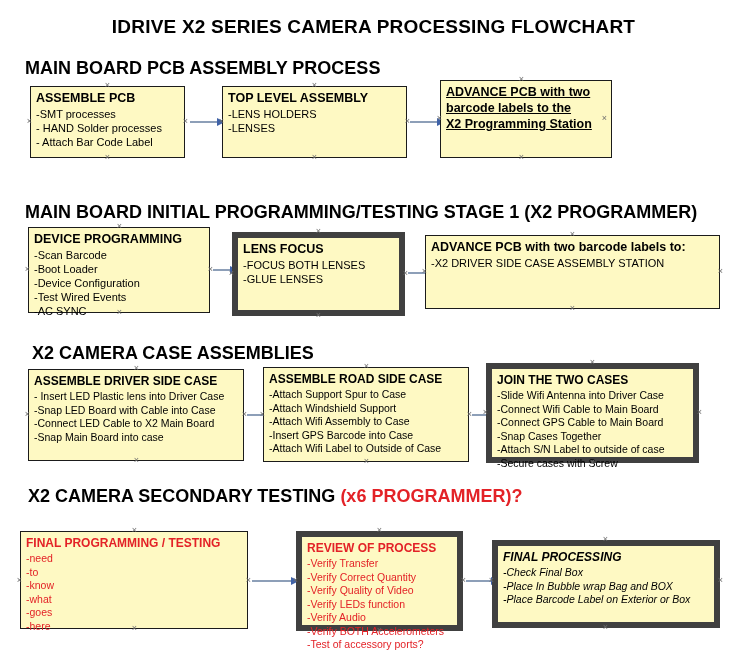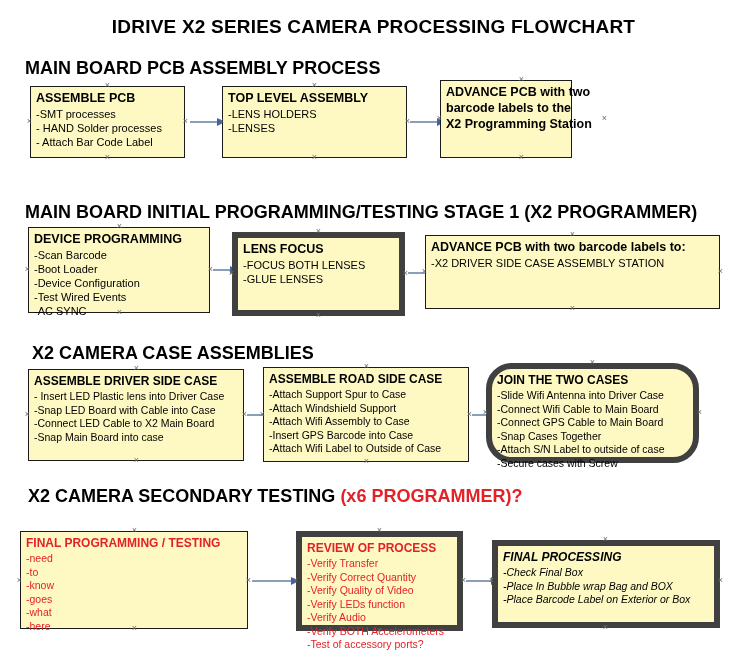--- a/index.html
+++ b/index.html
@@ -129,21 +129,21 @@
   <div class="item">-LENS HOLDERS</div>
   <div class="item">-LENSES</div>
 </div>
 <div class="handle" style="left:311px; top:82px;"></div>
 <div class="handle" style="left:311px; top:154px;"></div>
 <div class="handle" style="left:218px; top:118px;"></div>
 <div class="handle" style="left:404px; top:118px;"></div>
 
 <div class="arrow" style="left:410px; top:121px; width:28px;"></div>
 
-<div class="node border-black" style="left:440px; top:80px; width:132px; height:78px;">
+<div class="node border-black" style="left:440px; top:80px; width:172px; height:78px;text-decoration:underline;">
   <div class="title">ADVANCE PCB with two</div>
   <div class="title">barcode labels to the</div>
   <div class="title"> X2 Programming Station</div>
 </div>
 <div class="handle" style="left:518px; top:76px;"></div>
 <div class="handle" style="left:518px; top:154px;"></div>
 <div class="handle" style="left:436px; top:115px;"></div>
 <div class="handle" style="left:601px; top:115px;"></div>
 
 <div class="section-heading" style="left:25px; top:202px;">
@@ -212,21 +212,21 @@
   <div class="item">-Insert GPS Barcode into Case</div>
   <div class="item">-Attach Wifi Label to Outside of Case</div>
 </div>
 <div class="handle" style="left:363px; top:363px;"></div>
 <div class="handle" style="left:363px; top:458px;"></div>
 <div class="handle" style="left:259px; top:411px;"></div>
 <div class="handle" style="left:466px; top:411px;"></div>
 
 <div class="arrow" style="left:472px; top:414px; width:16px;"></div>
 
-<div class="node border-gray small" style="left:486px; top:363px; width:213px; height:100px;border-radius:26px;">
+<div class="node border-gray small" style="left:486px; top:363px; width:213px; height:100px;">
   <div class="title">JOIN THE TWO CASES</div>
   <div class="item">-Slide Wifi Antenna into Driver Case</div>
   <div class="item">-Connect Wifi Cable to Main Board</div>
   <div class="item">-Connect GPS Cable to Main Board</div>
   <div class="item">-Snap Cases Together</div>
   <div class="item">-Attach S/N Label to outside of case</div>
   <div class="item">-Secure cases with Screw</div>
 </div>
 <div class="handle" style="left:589px; top:359px;"></div>
 <div class="handle" style="left:589px; top:459px;"></div>
@@ -235,22 +235,22 @@
 
 <div class="section-heading" style="left:28px; top:486px;">
   <span>X2 CAMERA SECONDARY TESTING </span><span class="accent">(x6 PROGRAMMER)?</span>
 </div>
 
 <div class="node border-black red small" style="left:20px; top:531px; width:228px; height:98px;">
   <div class="title">FINAL PROGRAMMING / TESTING</div>
   <div class="item">-need</div>
   <div class="item">-to</div>
   <div class="item">-know</div>
+  <div class="item">-what</div>
   <div class="item">-goes</div>
-  <div class="item">-what</div>
   <div class="item">-here</div>
 </div>
 <div class="handle" style="left:131px; top:527px;"></div>
 <div class="handle" style="left:131px; top:625px;"></div>
 <div class="handle" style="left:16px; top:577px;"></div>
 <div class="handle" style="left:245px; top:577px;"></div>
 
 <div class="arrow" style="left:252px; top:580px; width:40px;"></div>
 
 <div class="node border-gray red small overflow-text" style="left:296px; top:531px; width:167px; height:100px;">

